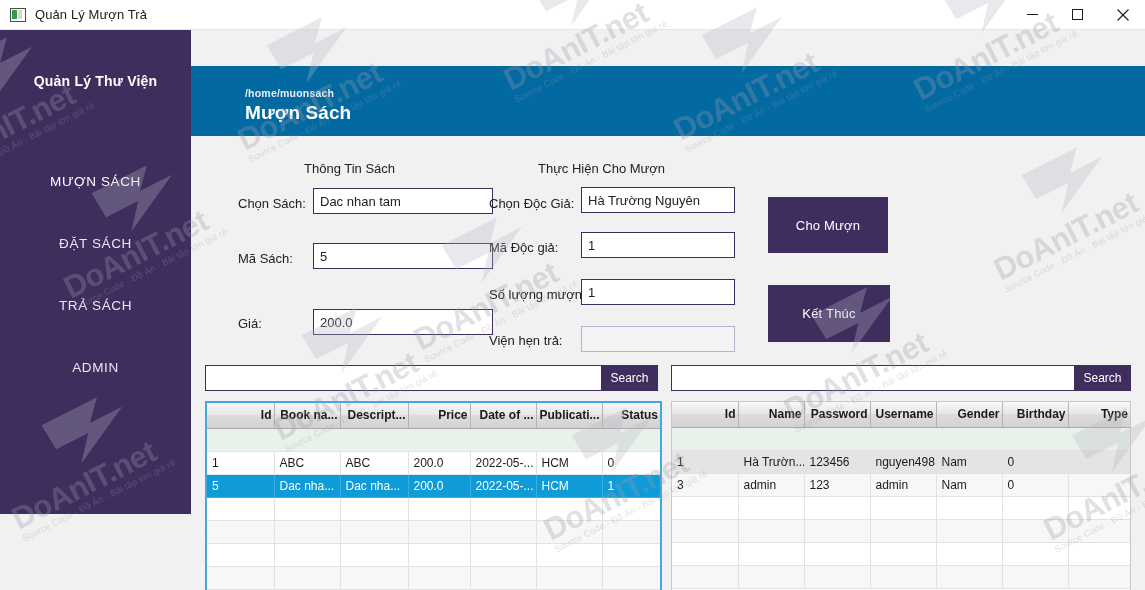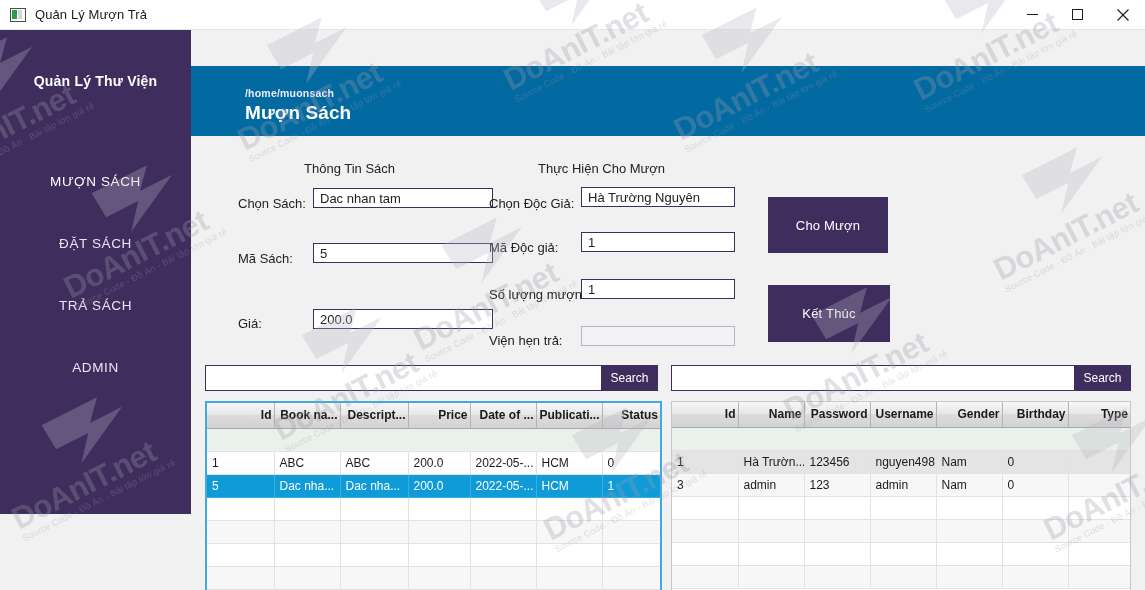--- a/index.html
+++ b/index.html
@@ -99,21 +99,21 @@
   }
 
   .grouplabel {
     position: absolute; font-size: 13px; color: #222; white-space: nowrap;
   }
   .flabel {
     position: absolute; font-size: 13px; color: #222; white-space: nowrap; margin-left: 12px;
   }
   .finput {
     position: absolute;
-    height: 20px;
+    height: 26px;
     background: #ffffff;
     border: 1px solid #3f2d5e;
     font-size: 13px; color: #222;
     padding: 0 6px;
     display: flex; align-items: center;
     font-family: "Liberation Sans", sans-serif;
     outline: none;
   }
   .finput.muted { border-color: #b9b2ca; background: #f3f3f5; }
 

